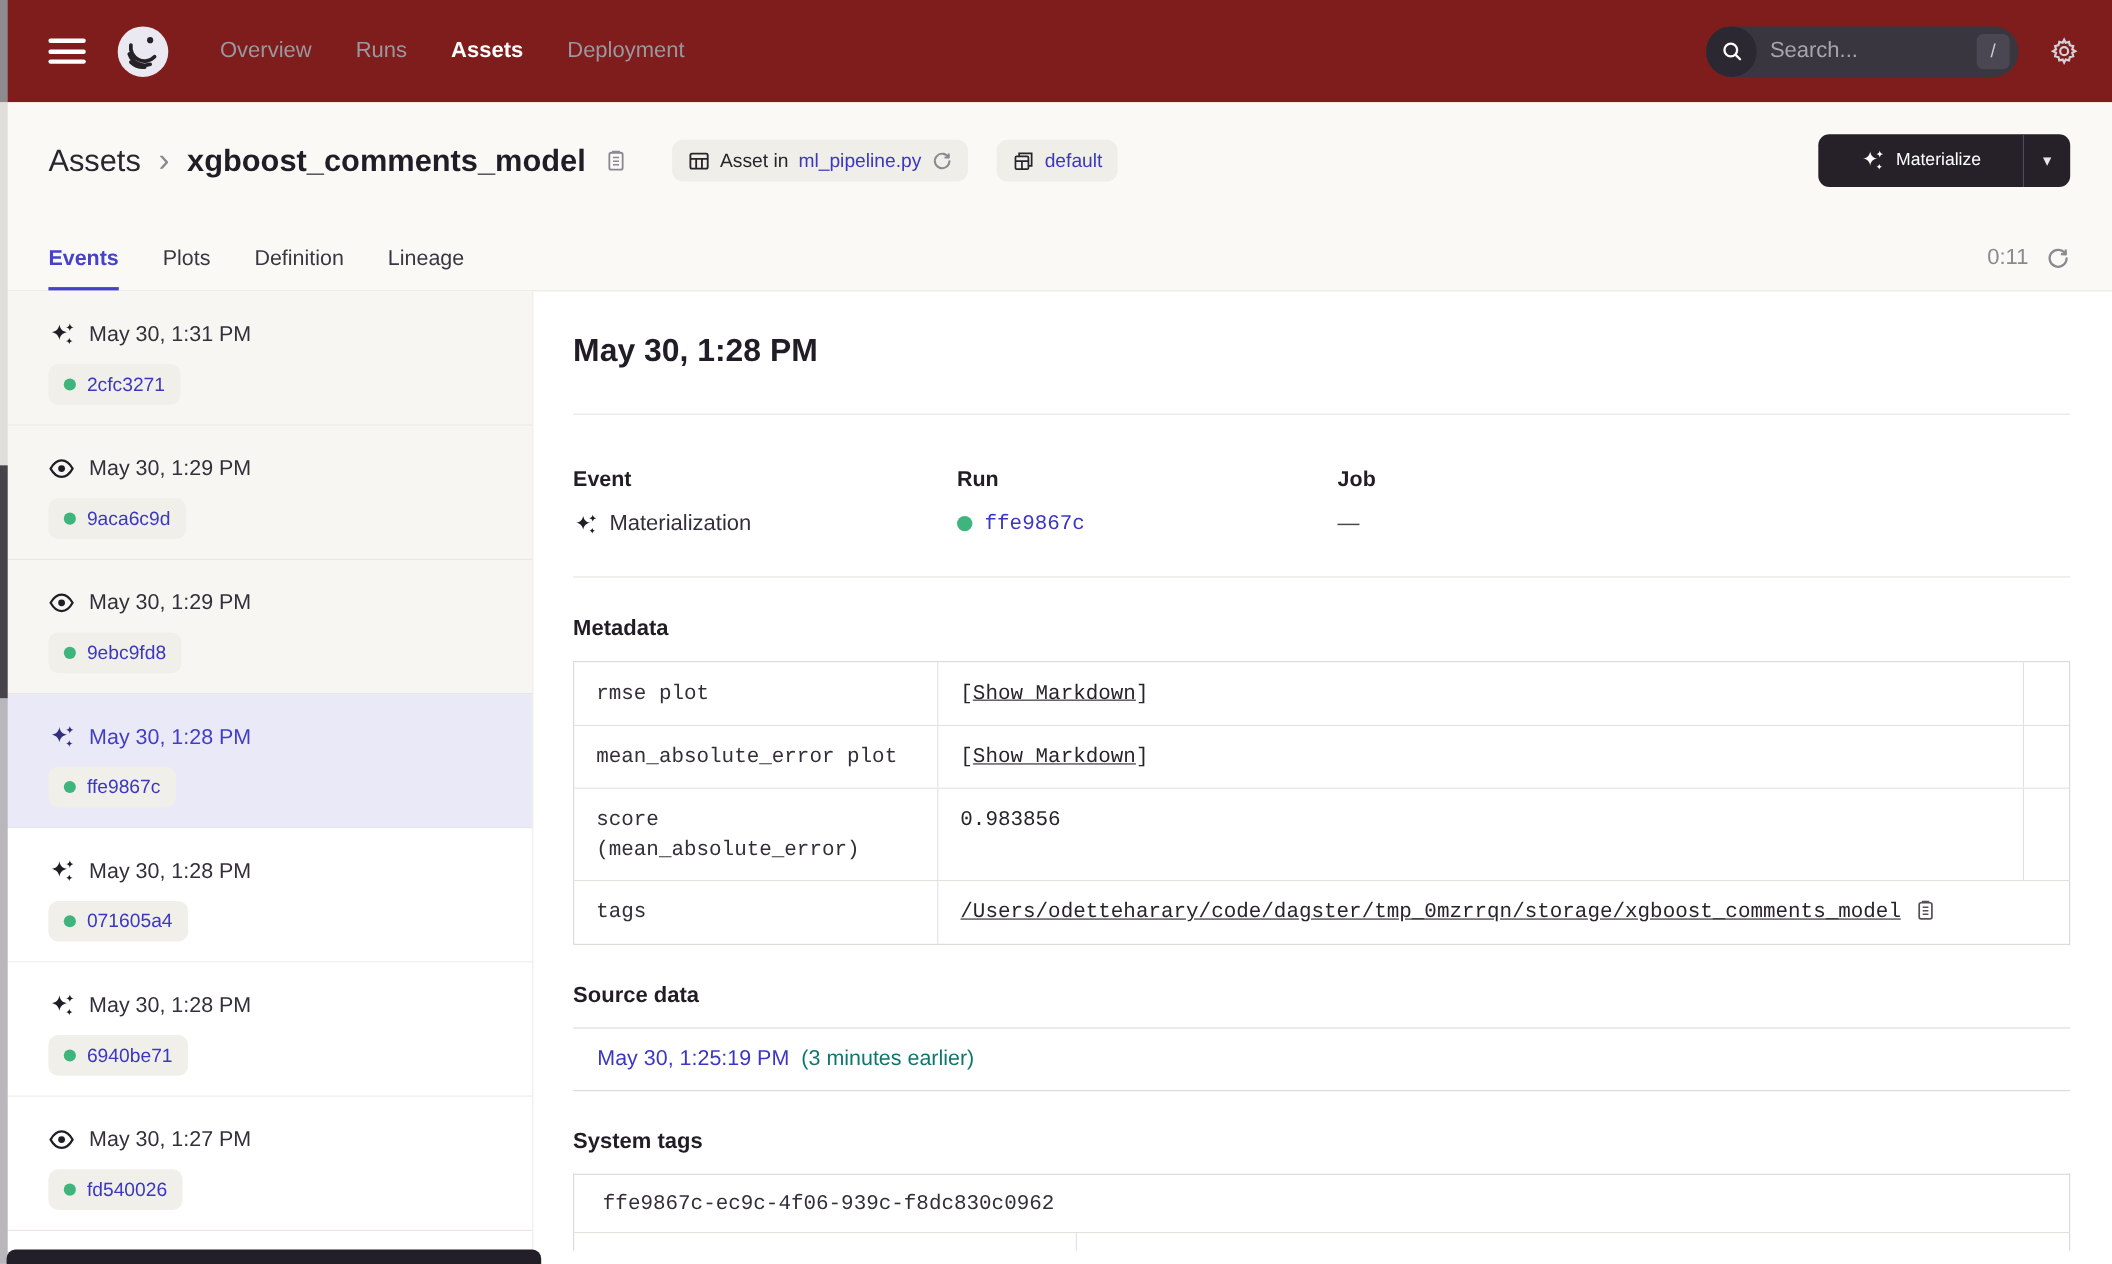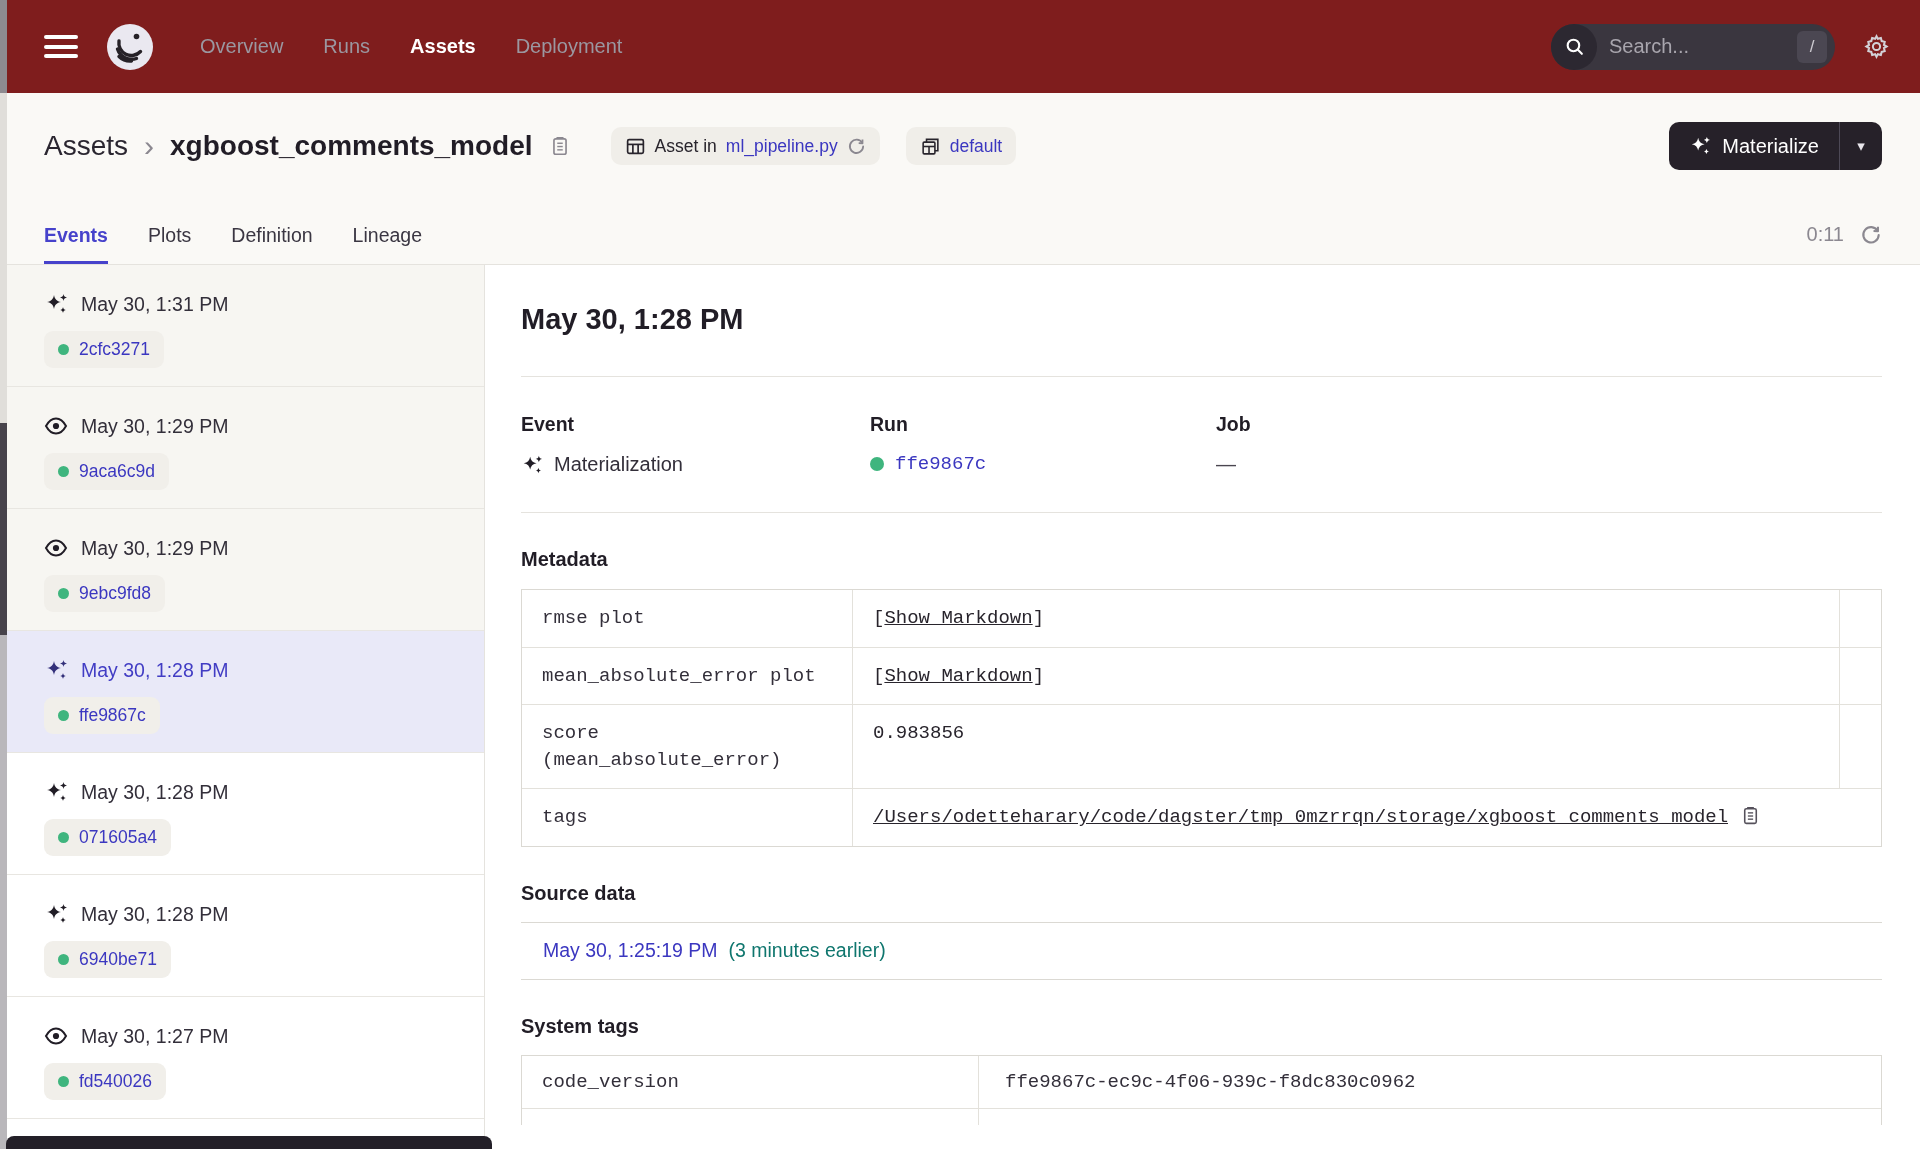--- a/index.html
+++ b/index.html
@@ -46,21 +46,21 @@
   .crumb-name { font-size:28px; font-weight:700; color:#211D26; }
   .icon-btn { color:#8B8890; cursor:pointer; }
   .crumb-copy { margin-left:16px; }
   .badges { display:flex; gap:26px; margin-left:40px; align-items:center; }
   .badge { height:38px; border-radius:10px; background:#F0EEE9; display:inline-flex; align-items:center;
     padding:0 14px; font-size:17.5px; color:#28242C; gap:9px; white-space:nowrap; }
   .badge .blue-link { color:#3B37C0; cursor:pointer; }
   .badge .badge-refresh { color:#8B8890; cursor:pointer; }
   .materialize-btn { margin-left:auto; height:48px; background:#262129; border-radius:10px; color:#fff;
     display:flex; align-items:stretch; overflow:hidden; cursor:pointer; }
-  .mat-main { display:flex; align-items:center; gap:11px; padding:0 20px; font-size:20px; font-weight:500; }
+  .mat-main { display:flex; align-items:center; gap:11px; padding:0 38px; font-size:16px; font-weight:500; }
   .mat-divider { width:1px; background:#4D4956; }
   .mat-caret { width:42px; display:flex; align-items:center; justify-content:center; font-size:15px; color:#E8E6EB; }
 
   
   .tabs-row { display:flex; align-items:flex-end; height:72px; padding:0 38px 0 44px;
     background:#FAF9F6; border-bottom:1px solid #E5E3DE; }
   .tab { font-size:19.5px; color:#3A3642; font-weight:500; padding-bottom:17px; margin-right:40px; cursor:pointer; }
   .tab.active { color:#4642CB; font-weight:600; border-bottom:3px solid #4642CB; padding-bottom:14px; }
   .tabs-right { margin-left:auto; display:flex; align-items:center; gap:16px; color:#8B8890;
     font-size:20px; padding-bottom:18px; }
@@ -77,21 +77,21 @@
   .event-item.selected .event-line { color:#423DC4; }
   .event-item.selected .evt-icon { color:#33307A; }
   .run-pill { margin-top:15px; display:inline-flex; align-items:center; gap:10px; background:#F1EFEA;
     border-radius:9px; padding:8px 14px; cursor:pointer; }
   .dot { width:11px; height:11px; border-radius:50%; background:#3FB57E; flex:none; }
   .run-id { font-size:17.5px; color:#3B37C0; }
 
   .main { flex:1; padding:38px 38px 0 36px; background:#fff; min-width:0; }
   .detail-title { font-size:29px; font-weight:700; color:#211D26; }
   .hdivider { height:1px; background:#E5E3DE; margin-top:40px; }
-  .summary-grid { display:flex; margin-top:36px; }
+  .summary-grid { display:flex; margin-top:48px; }
   .col-event { width:349px; } .col-run { width:346px; } .col-job { flex:1; }
   .sum-label { font-weight:700; font-size:19.5px; color:#211D26; }
   .sum-value { margin-top:17px; display:flex; align-items:center; gap:11px; font-size:20px; color:#332F3A; }
   .sum-value .evt-icon { width:22px; height:22px; }
   .run-dot { width:14px; height:14px; border-radius:50%; background:#3FB57E; }
   .mono { font-family:"Liberation Mono", monospace; }
   .run-link { font-size:19px; color:#3B37C0; cursor:pointer; }
   .job-dash { color:#4A4650; }
 
   .section-heading { font-size:20px; font-weight:700; color:#211D26; margin-top:35px; }
@@ -447,21 +447,20 @@
     <div class="source-row">
       <div class="src-right">
         <span class="src-ts">May 30, 1:25:19 PM</span>
         <span class="src-rel">(3 minutes earlier)</span>
       </div>
     </div>
 
     <div class="section-heading">System tags</div>
     <div class="tags-table">
       <div class="tag-row">
-        <div class="tag-key">code_version</div>
         <div class="tag-val">ffe9867c-ec9c-4f06-939c-f8dc830c0962</div>
       </div>
       <div class="tag-row partial">
         <div class="tag-key"></div>
         <div class="tag-val"></div>
       </div>
     </div>
   </div>
 </div>
 

